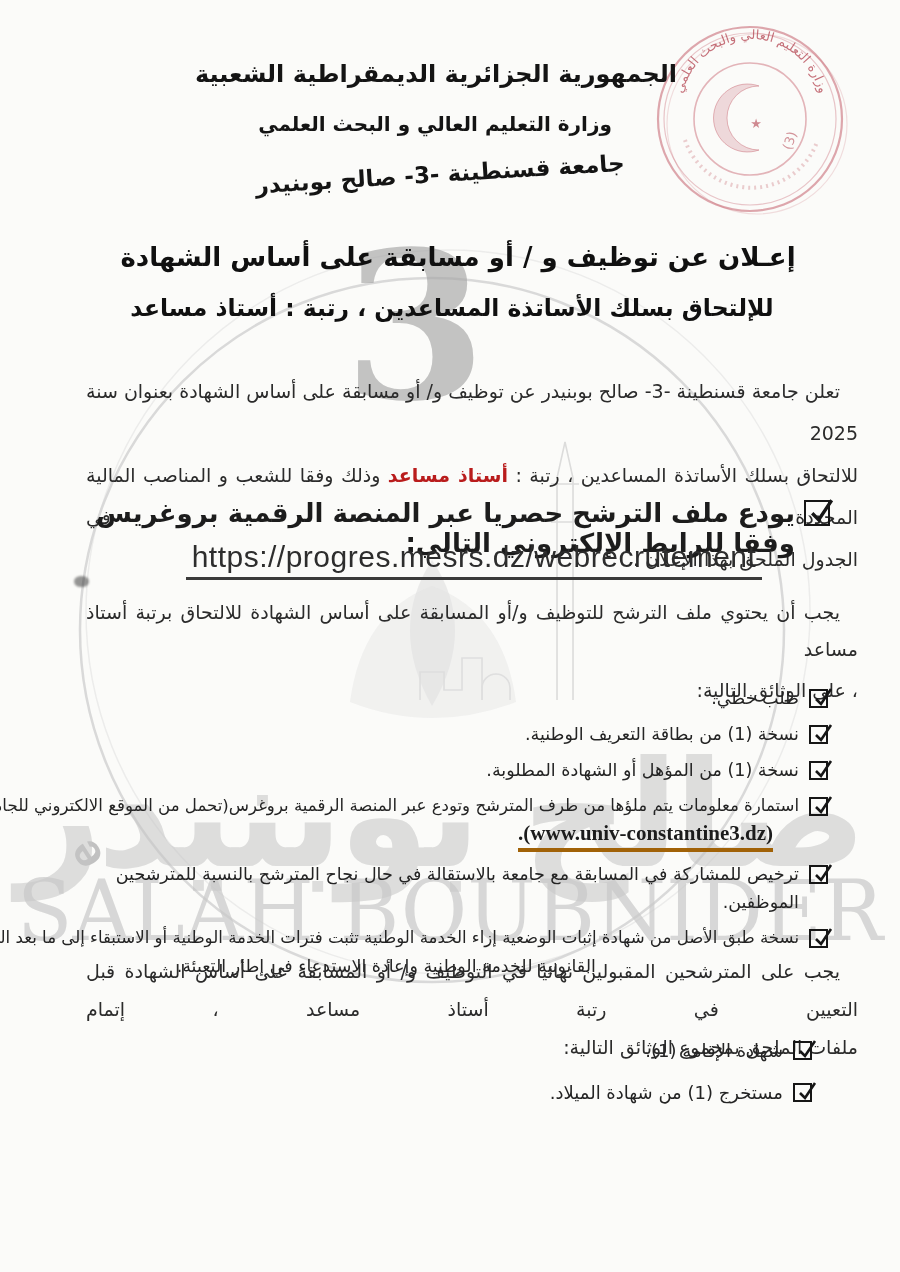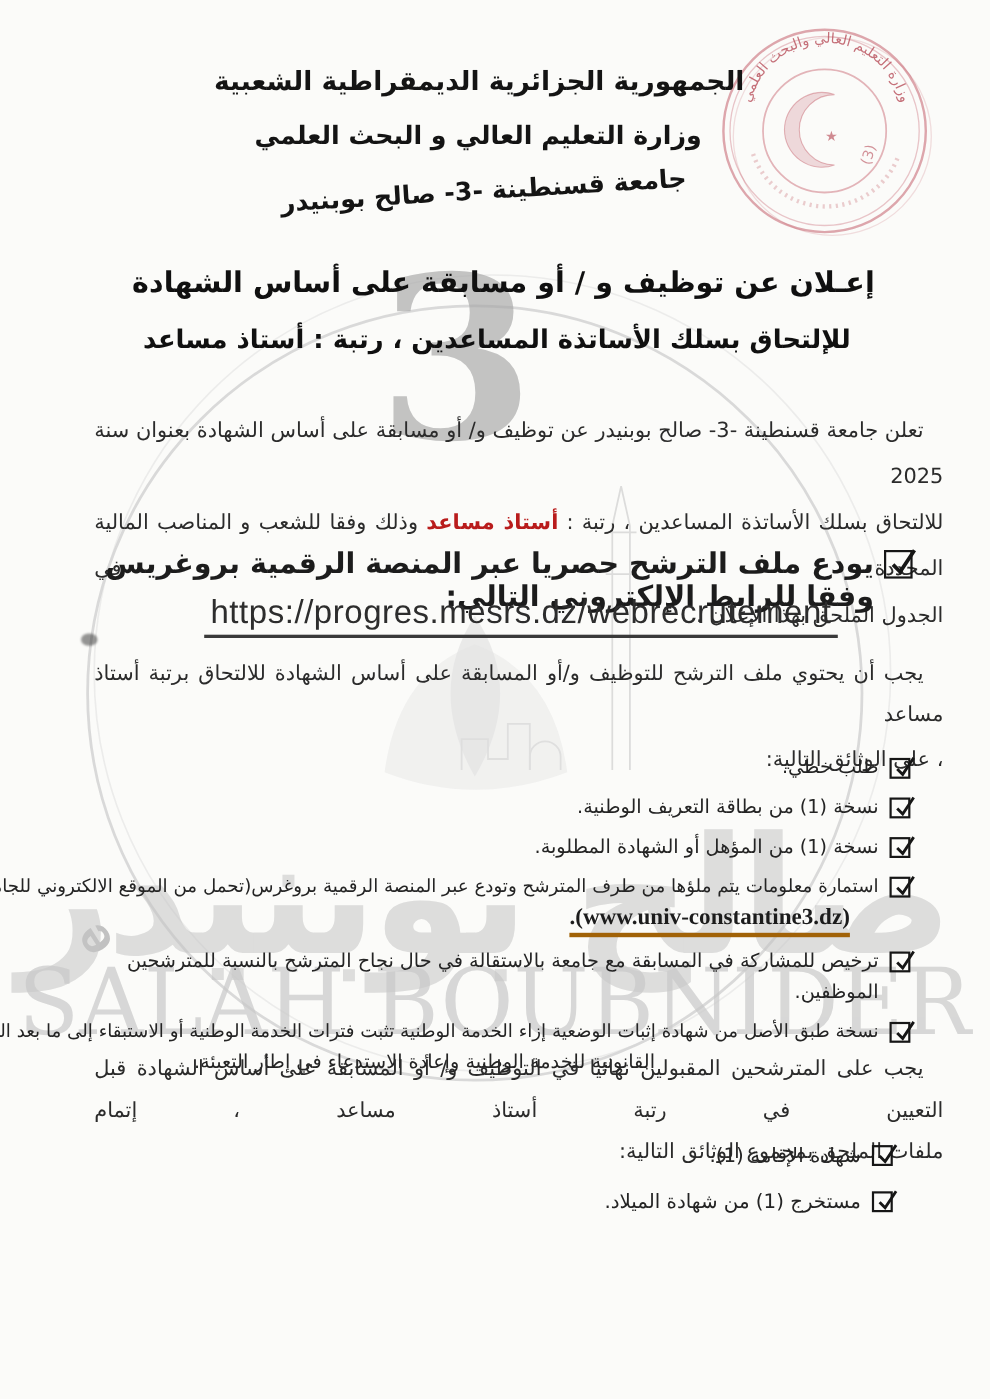--- a/index.html
+++ b/index.html
@@ -5,21 +5,21 @@
   html,body{margin:0;padding:0;background:#d9d9d9;}
   .page{
     position:relative;width:900px;height:1272px;margin:0 auto;
     background:#fbfbf9;overflow:hidden;direction:rtl;
     font-family:"DejaVu Sans",sans-serif;color:#262626;
   }
   .abs{position:absolute;}
   
   .hdr{font-weight:bold;color:#141414;text-align:center;line-height:36px;}
   .hdr1{top:56px;left:12px;right:40px;font-size:24px;}
-  .hdr2{top:106px;left:0;right:30px;font-size:23px;}
+  .hdr2{top:106px;left:0;right:30px;font-size:20px;}
   .hdr3{top:156px;left:0;right:20px;font-size:23px;transform:rotate(-3.5deg);}
   
   .ttl{font-weight:bold;color:#101010;text-align:center;}
   .ttl1{top:236px;left:0;right:-16px;font-size:26px;line-height:42px;}
   .ttl2{top:288px;left:0;right:-4px;font-size:23.5px;line-height:40px;}
   
   .para{right:42px;left:86px;font-size:19px;color:#2b2b2b;}
   .intro{top:370px;line-height:42px;}
   .j{text-align:justify;text-align-last:justify;}
   .last{text-align:right;}

